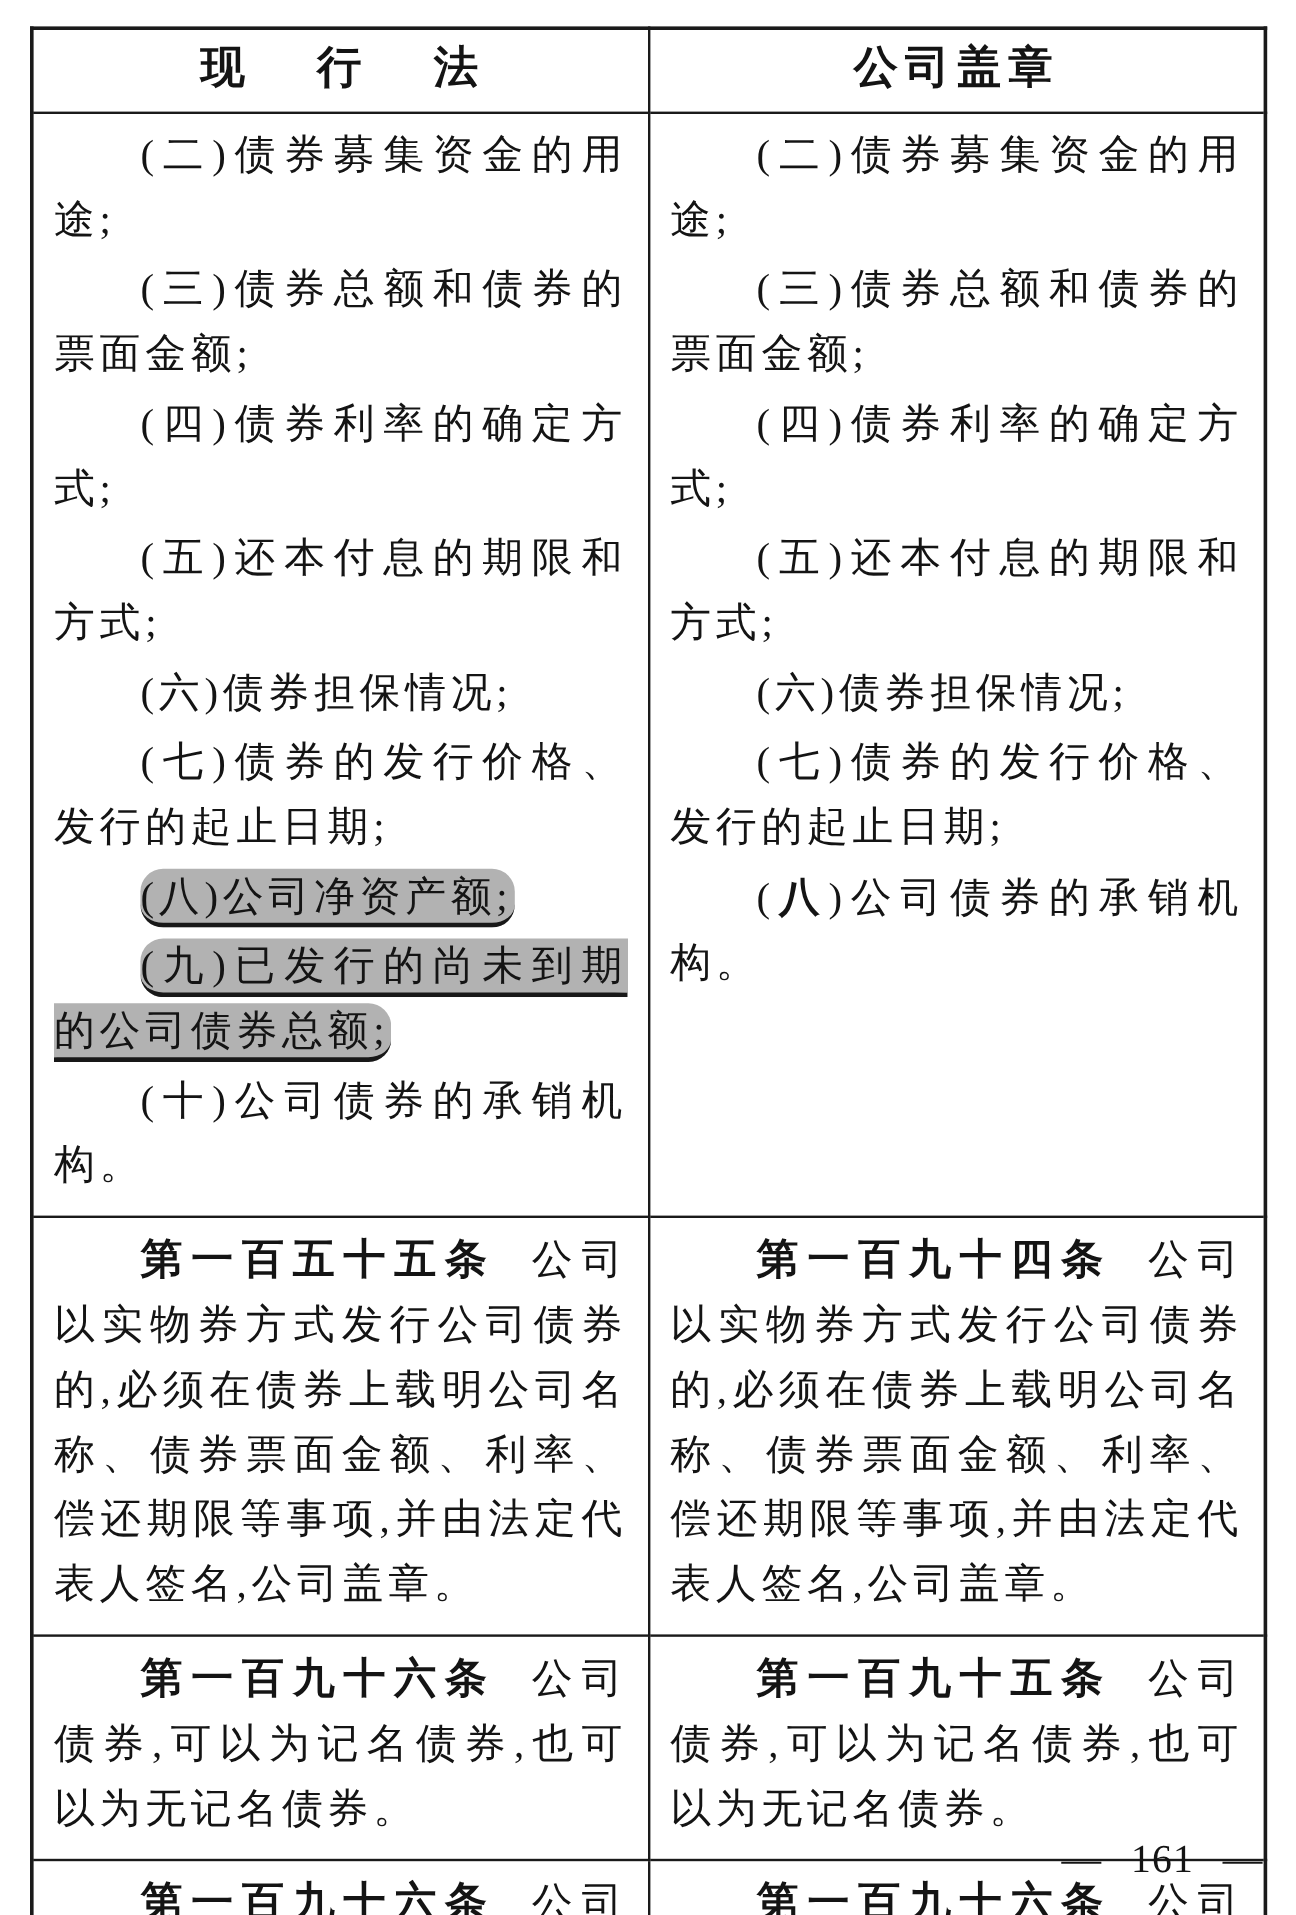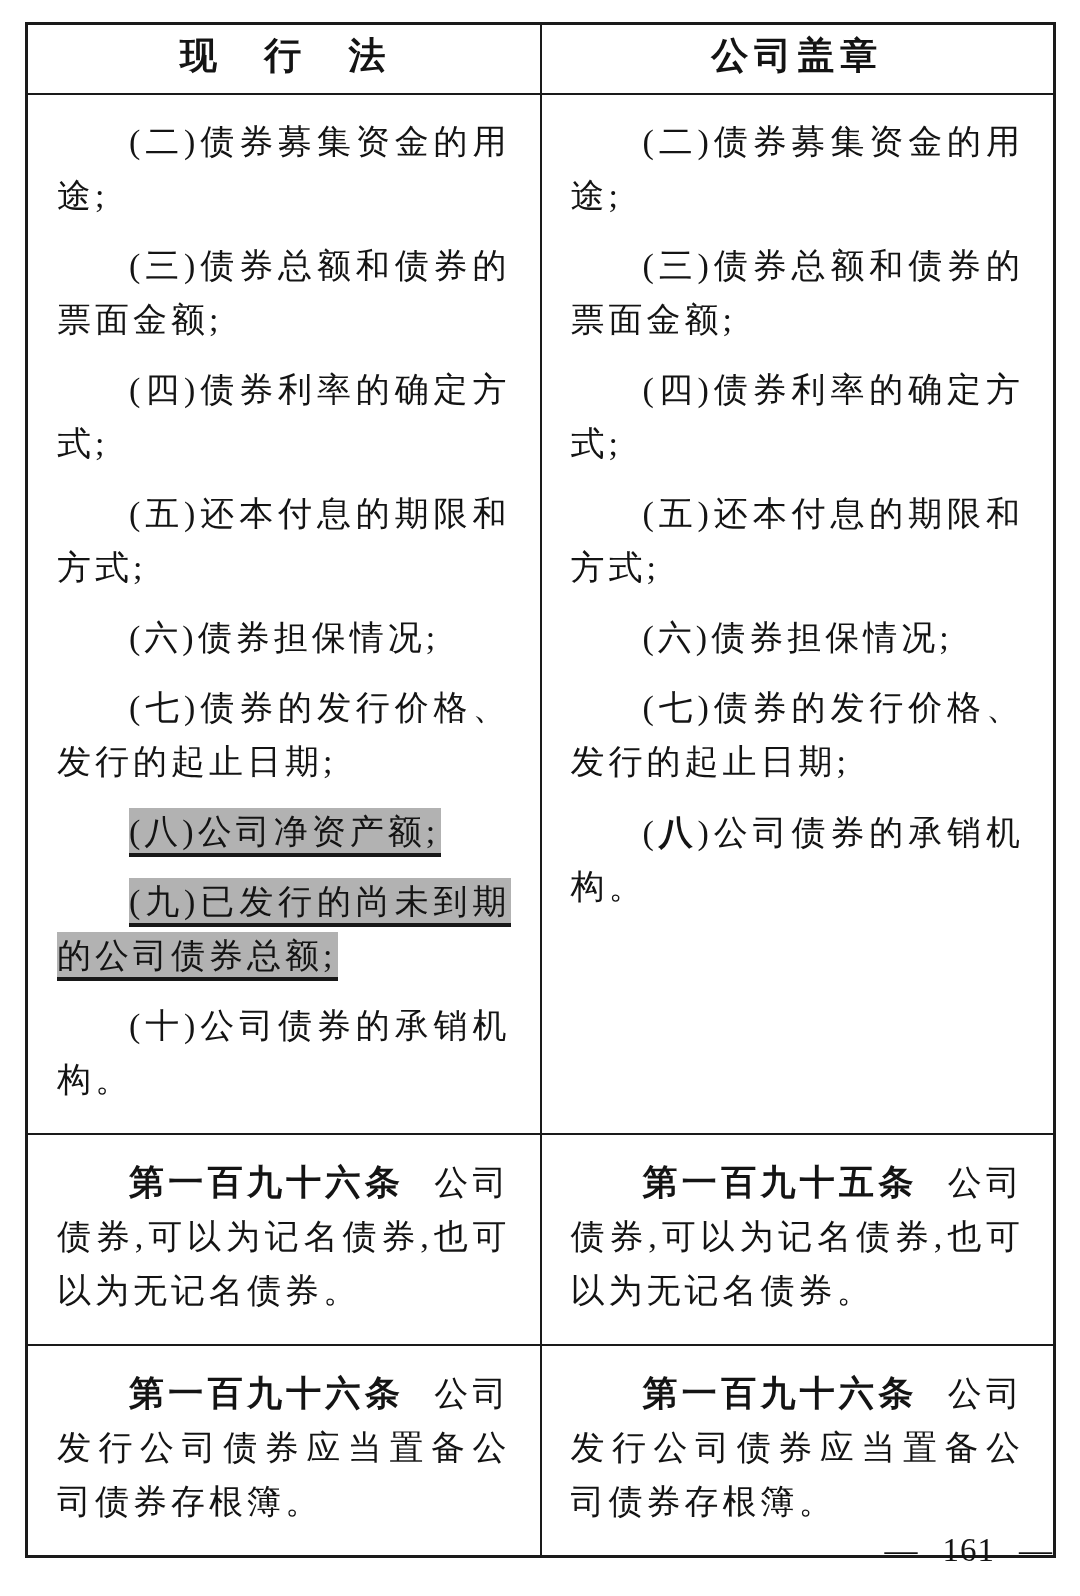--- a/index.html
+++ b/index.html
@@ -20,55 +20,56 @@
     border-collapse:collapse;
     table-layout:fixed;
   }
   table.lawtable{border:3px solid #1a1a1a;}
   .lawtable th,.lawtable td{
     border:2px solid #1a1a1a;
     vertical-align:top;
   }
   .lawtable th{
     height:58px;
-    font-family:Liberation Serif, serif;
+    font-family:Liberation Mono, monospace;
     font-weight:bold;
     font-size:37px;
     text-align:center;
     vertical-align:middle;
     padding:2px 0 8px 0;
     letter-spacing:2px;
   }
   th.hdr-left{word-spacing:34px;}
   th.hdr-right{letter-spacing:6px;}
   .lawtable td{
     padding:4px 13px 10px 13px;
     font-size:34px;
     line-height:54px;
     letter-spacing:4px;
     text-align:justify;
   }
   .lawtable td p{
-    margin:16px;
+    margin:4px;
     text-indent:72px;
   }
   .art{
     font-family:"Liberation Sans","DejaVu Sans",sans-serif;
     font-weight:bold;
     font-size:35px;
     margin-right:30px;
   }
   .b{
     font-family:"Liberation Sans","DejaVu Sans",sans-serif;
     font-weight:bold;
   }
   .hl{
     background:#b2b2b2;
     border-bottom:4px solid #181818;
     padding:5px 2px 3px 0;
+    border-radius:19px;
   }
   .footer{
     position:absolute;
     top:1532px;
     right:27px;
     display:flex;
     align-items:center;
     gap:24px;
     font-size:33px;
     letter-spacing:1px;
@@ -110,20 +111,28 @@
             <p><span class="t">(三)债券总额和债券的票面金额;</span></p>
             <p><span class="t">(四)债券利率的确定方式;</span></p>
             <p><span class="t">(五)还本付息的期限和方式;</span></p>
             <p><span class="t">(六)债券担保情况;</span></p>
             <p><span class="t">(七)债券的发行价格、发行的起止日期;</span></p>
             <p><span class="t">(</span><span class="b">八</span><span class="t">)公司债券的承销机构。</span></p>
           </td>
         </tr>
         <tr>
           <td>
+            <p><span class="art">第一百五十五条</span><span class="t">公司以实物券方式发行公司债券的,必须在债券上载明公司名称、债券票面金额、利率、偿还期限等事项,并由法定代表人签名,公司盖章。</span></p>
+          </td>
+          <td>
+            <p><span class="art">第一百九十四条</span><span class="t">公司以实物券方式发行公司债券的,必须在债券上载明公司名称、债券票面金额、利率、偿还期限等事项,并由法定代表人签名,公司盖章。</span></p>
+          </td>
+        </tr>
+        <tr>
+          <td>
             <p><span class="art">第一百九十六条</span><span class="t">公司债券,可以为记名债券,也可以为无记名债券。</span></p>
           </td>
           <td>
             <p><span class="art">第一百九十五条</span><span class="t">公司债券,可以为记名债券,也可以为无记名债券。</span></p>
           </td>
         </tr>
         <tr>
           <td>
             <p><span class="art">第一百九十六条</span><span class="t">公司发行公司债券应当置备公司债券存根簿。</span></p>
           </td>

